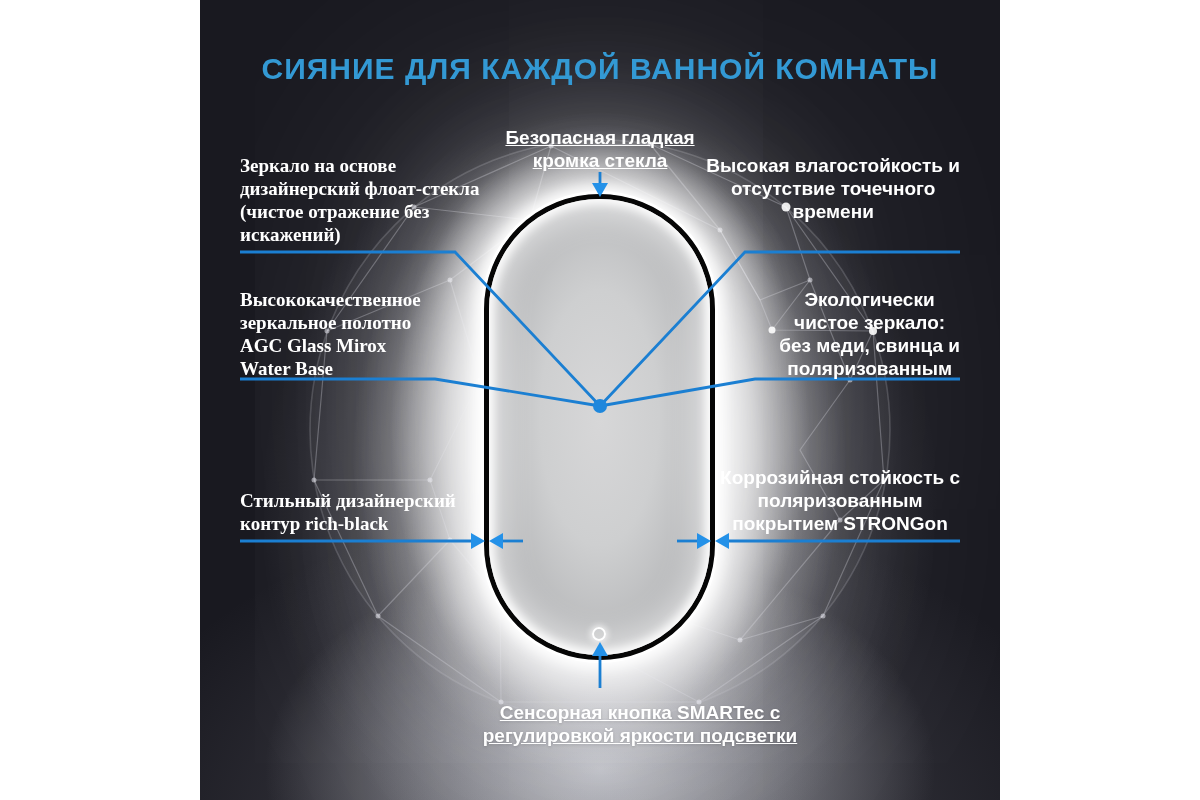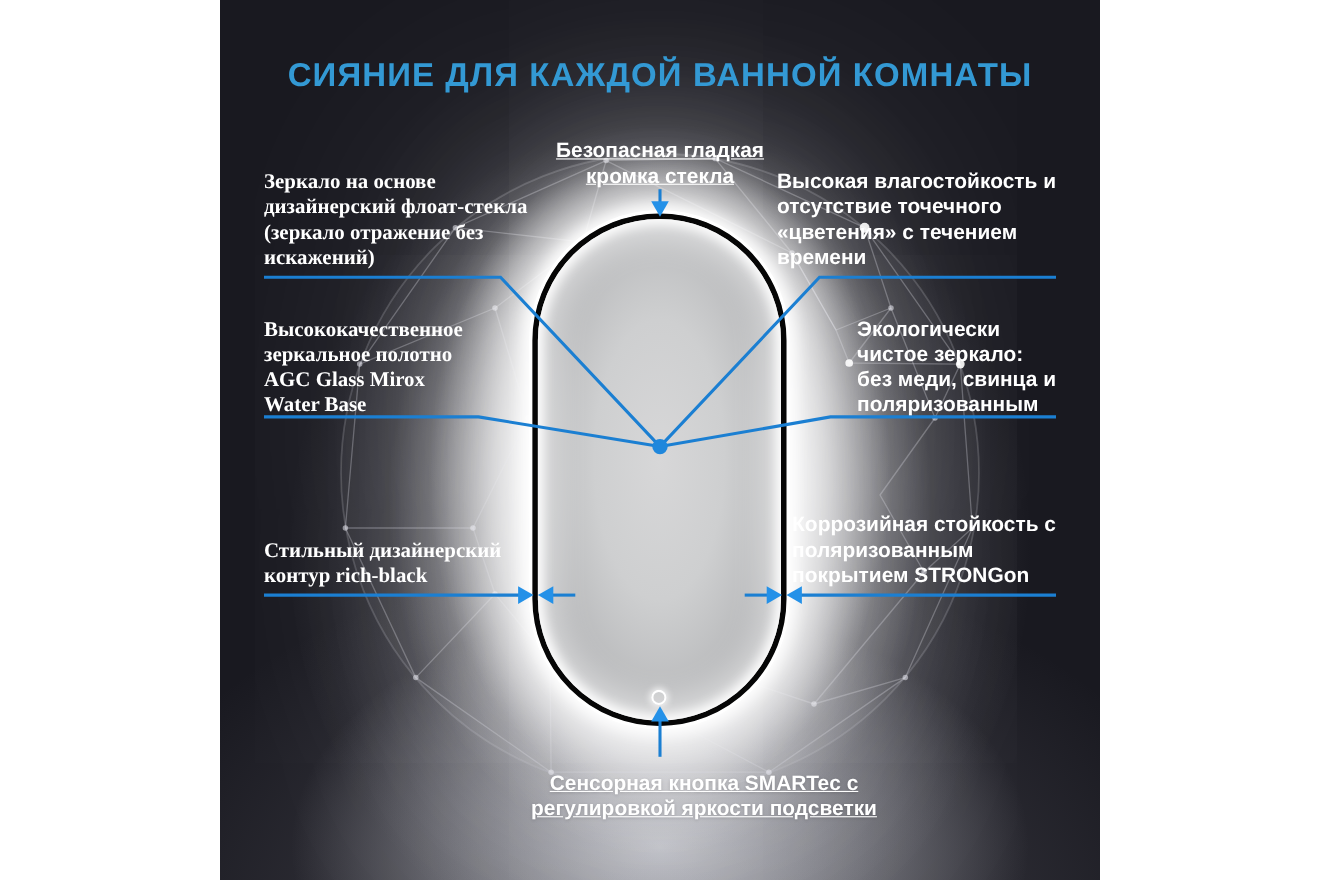--- a/index.html
+++ b/index.html
@@ -32,21 +32,21 @@
     background:rgba(255,255,255,.15);box-shadow:0 0 6px 2px rgba(255,255,255,.7);}
   
   .callouts{position:absolute;inset:0;pointer-events:none;}
   .c-line{fill:none;stroke:var(--line-blue,#1b7fd2);stroke-width:2.8;}
   .c-head{fill:var(--arrow-blue,#2491e8);stroke:none;}
   .c-dot{fill:var(--dot-blue,#1f87dc);}
   
   .cb{position:absolute;color:var(--text-white,#fff);font-weight:700;font-size:19px;line-height:23px;}
   .cb.center{left:0;width:100%;text-align:center;text-decoration:underline;}
   .cb.left{left:40px;text-align:left;font-family:Liberation Serif, serif;}
-  .cb.right{right:40px;text-align:left;}
+  .cb.right{right:40px;text-align:center;}
   .cb.shadow{text-shadow:0 1px 3px rgba(0,0,0,.18);margin-left:40px;}
   .title{position:absolute;top:52px;left:0;width:100%;text-align:center;color:var(--title-blue,#3fa0db);
     font-size:30px;font-weight:800;letter-spacing:1px;}
 </style>
 </head>
 <body>
 
 <div class="stage">
   <div class="graphic">
 
@@ -134,28 +134,27 @@
     <div class="title">СИЯНИЕ ДЛЯ КАЖДОЙ ВАННОЙ КОМНАТЫ</div>
 
     <div class="cb center" style="top:126px">
       <div>Безопасная гладкая</div>
       <div>кромка стекла</div>
     </div>
 
     <div class="cb left" style="top:154px">
       <div>Зеркало на основе</div>
       <div>дизайнерский флоат-стекла</div>
-      <div>(зеркало отражение без</div>
+      <div>(чистое отражение без</div>
       <div>искажений)</div>
     </div>
 
     <div class="cb right" style="top:154px">
       <div>Высокая влагостойкость и</div>
       <div>отсутствие точечного</div>
-      <div>«цветения» с течением</div>
       <div>времени</div>
     </div>
 
     <div class="cb left" style="top:288px">
       <div>Высококачественное</div>
       <div>зеркальное полотно</div>
       <div>AGC Glass Mirox</div>
       <div>Water Base</div>
     </div>
 

